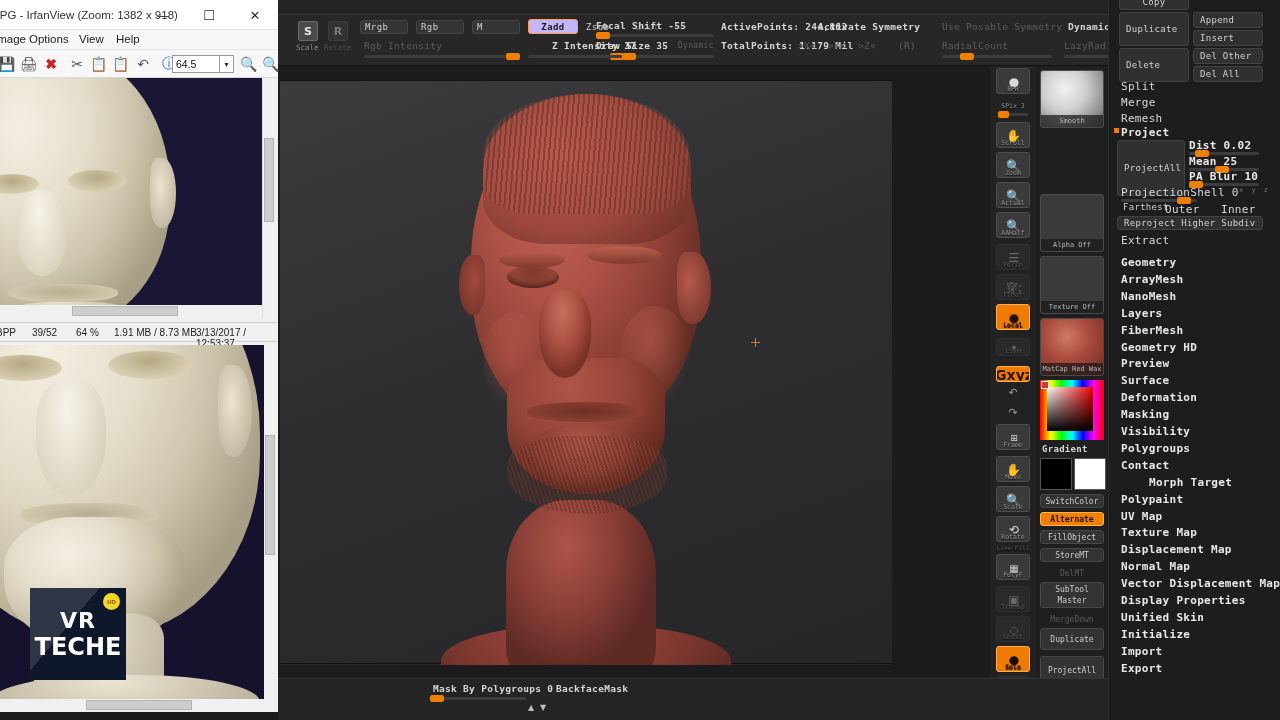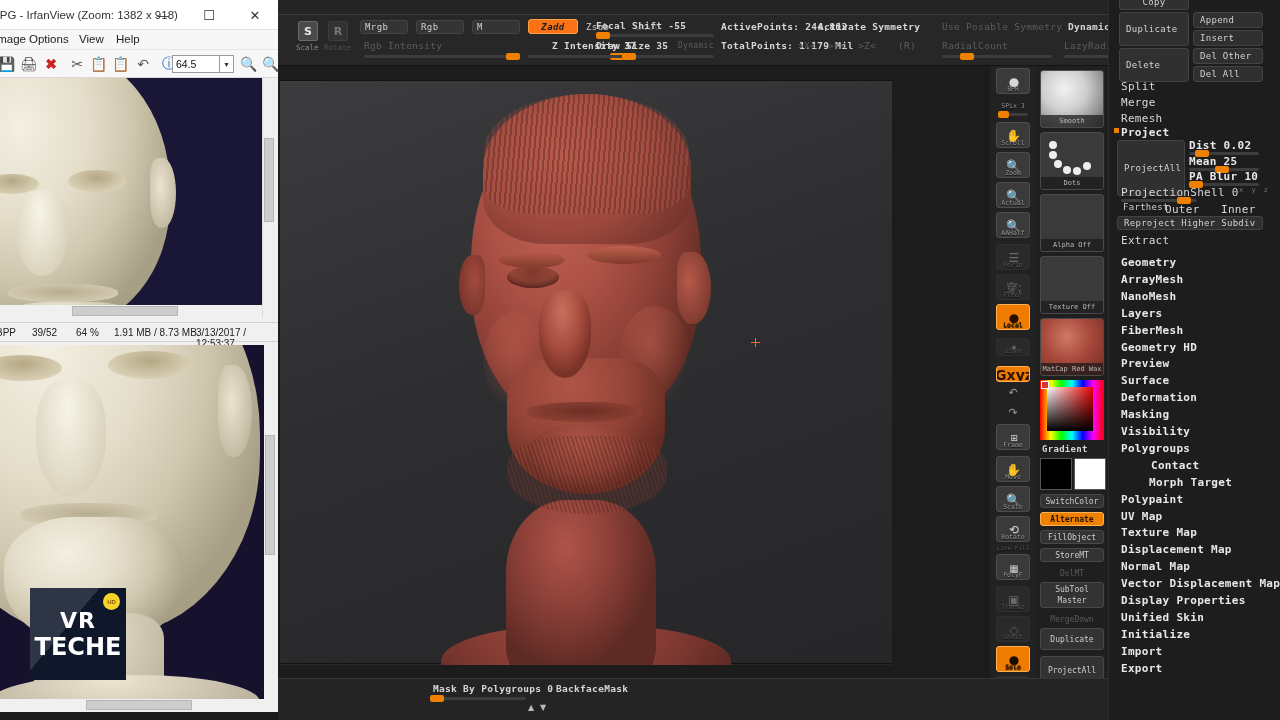--- a/index.html
+++ b/index.html
@@ -14,21 +14,21 @@
   .zb { position:absolute; left:278px; top:0; width:1002px; height:720px; background:#1e1e1e; }
 
   
   .zb-top { position:absolute; left:0; top:14px; width:1002px; height:52px; background:#272727;
             border-top:1px solid #3a3a3a; border-bottom:1px solid #121212; }
   .zb-topstrip { position:absolute; left:0; top:0; width:1002px; height:14px; background:#242424; }
 
   .zb-btn { position:absolute; background:#343434; border:1px solid #454545; border-radius:3px;
             color:#cfcfcf; font-size:9px; font-family:"DejaVu Sans Mono", monospace;
             letter-spacing:.4px; display:flex; align-items:center; justify-content:center; }
-  .zb-btn.on { background:#f97316; border-color:#ffa040; color:#1a1a1a; font-weight:bold;font-style:italic; }
+  .zb-btn.on { background:#c4b5fd; border-color:#ffa040; color:#1a1a1a; font-weight:bold; }
   .zb-btn.dim { color:#5a5a5a; background:#2a2a2a; border-color:#343434; }
 
   .zb-lbl { position:absolute; color:#d6d6d6; font-size:9.5px;
             font-family:"DejaVu Sans Mono", monospace; letter-spacing:.3px; white-space:nowrap; }
   .zb-lbl.dim { color:#5c5c5c; }
   .zb-lbl.b { font-weight:bold; }
 
   .slider { position:absolute; height:3px; background:#3d3d3d; border-radius:2px; }
   .slider > i { position:absolute; top:-2px; height:7px; width:14px; background:#f08000; border-radius:2px; display:block; }
 
@@ -434,31 +434,20 @@
             </div>
           <div class="vb-cap d">Xpose</div>
         </div>
       </div>
 
       <div class="mcol">
         <div class="mtile" style="top:4px;height:58px;
              background:radial-gradient(circle at 38% 32%, #f2f2f2 0%, #cfcfcf 40%, #8e8e8e 75%, #5a5a5a 100%);">
           <div class="cap">Smooth</div>
         </div>
-        <div class="mtile" style="top:66px;height:58px;background:#3a3a3a;">
-          <svg width="64" height="58" style="position:absolute;left:0;top:0;">
-            <circle cx="12" cy="12" r="4" fill="#eee"></circle>
-              <circle cx="12" cy="22" r="4" fill="#eee"></circle>
-            <circle cx="17" cy="31" r="4" fill="#eee"></circle>
-              <circle cx="26" cy="37" r="4" fill="#eee"></circle>
-            <circle cx="36" cy="38" r="4" fill="#eee"></circle>
-              <circle cx="46" cy="33" r="4" fill="#eee"></circle>
-          </svg>
-          <div class="cap">Dots</div>
-        </div>
         <div class="mtile" style="top:128px;height:58px;background:#3a3a3a;">
           <div class="cap">Alpha Off</div>
         </div>
         <div class="mtile" style="top:190px;height:58px;background:#3a3a3a;">
           <div class="cap">Texture Off</div>
         </div>
         <div class="mtile" style="top:252px;height:58px;
              background:radial-gradient(circle at 42% 32%, #d07a66 0%, #a8493c 45%, #702a22 100%);">
           <div class="cap">MatCap Red Wax</div>
         </div>
@@ -545,21 +534,21 @@
           <div class="rp-row b" style="left: 12px; top: 289.8px;">NanoMesh</div>
           <div class="rp-row b" style="left: 12px; top: 306.7px;">Layers</div>
           <div class="rp-row b" style="left: 12px; top: 323.6px;">FiberMesh</div>
           <div class="rp-row b" style="left: 12px; top: 340.5px;">Geometry HD</div>
           <div class="rp-row b" style="left: 12px; top: 357.4px;">Preview</div>
           <div class="rp-row b" style="left: 12px; top: 374.3px;">Surface</div>
           <div class="rp-row b" style="left: 12px; top: 391.2px;">Deformation</div>
           <div class="rp-row b" style="left: 12px; top: 408.1px;">Masking</div>
           <div class="rp-row b" style="left: 12px; top: 425px;">Visibility</div>
           <div class="rp-row b" style="left: 12px; top: 441.9px;">Polygroups</div>
-          <div class="rp-row b" style="left: 12px; top: 458.8px; margin-left: 30px;">Contact</div>
+          <div class="rp-row b" style="left: 12px; top: 458.8px;">Contact</div>
           <div class="rp-row b" style="left: 12px; top: 475.7px; padding-left: 28px;">Morph Target</div>
           <div class="rp-row b" style="left: 12px; top: 492.6px;">Polypaint</div>
           <div class="rp-row b" style="left: 12px; top: 509.5px; text-align: right;">UV Map</div>
           <div class="rp-row b" style="left: 12px; top: 526.4px;">Texture Map</div>
           <div class="rp-row b" style="left: 12px; top: 543.3px;">Displacement Map</div>
           <div class="rp-row b" style="left: 12px; top: 560.2px;">Normal Map</div>
           <div class="rp-row b" style="left: 12px; top: 577.1px;">Vector Displacement Map</div>
           <div class="rp-row b" style="left: 12px; top: 594px;">Display Properties</div>
           <div class="rp-row b" style="left: 12px; top: 610.9px;">Unified Skin</div>
           <div class="rp-row b" style="left: 12px; top: 627.8px;">Initialize</div>

